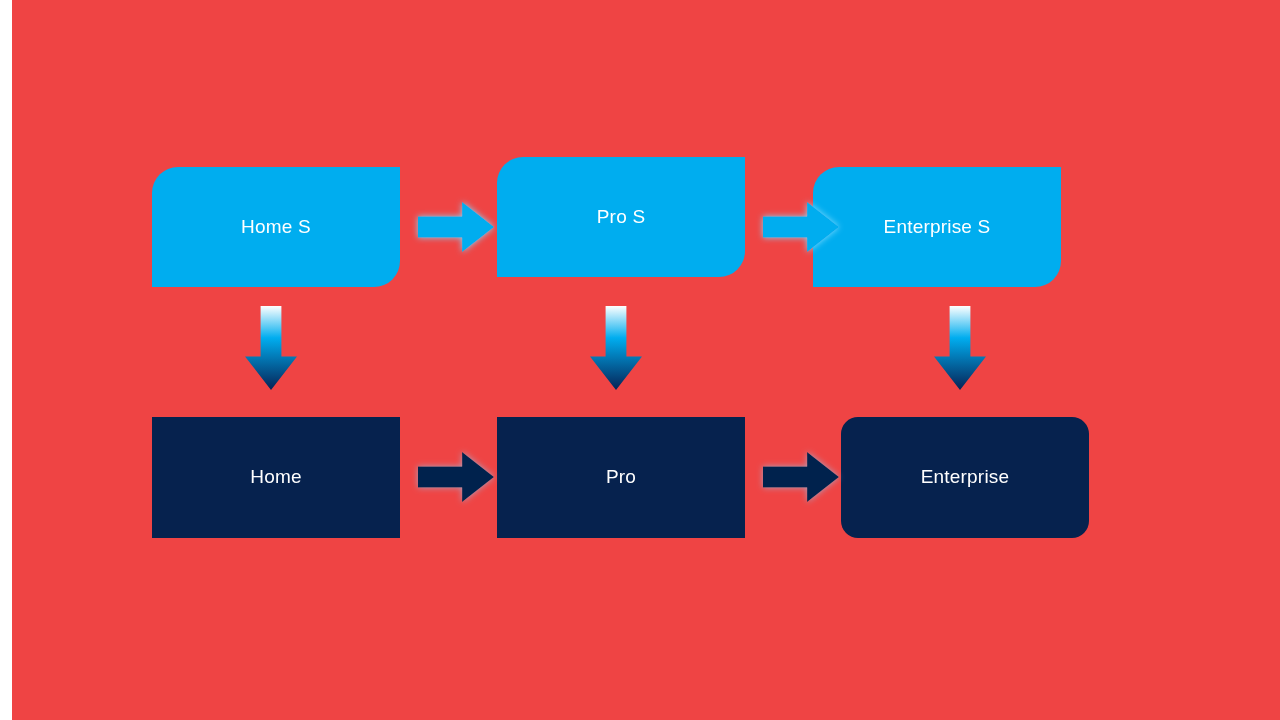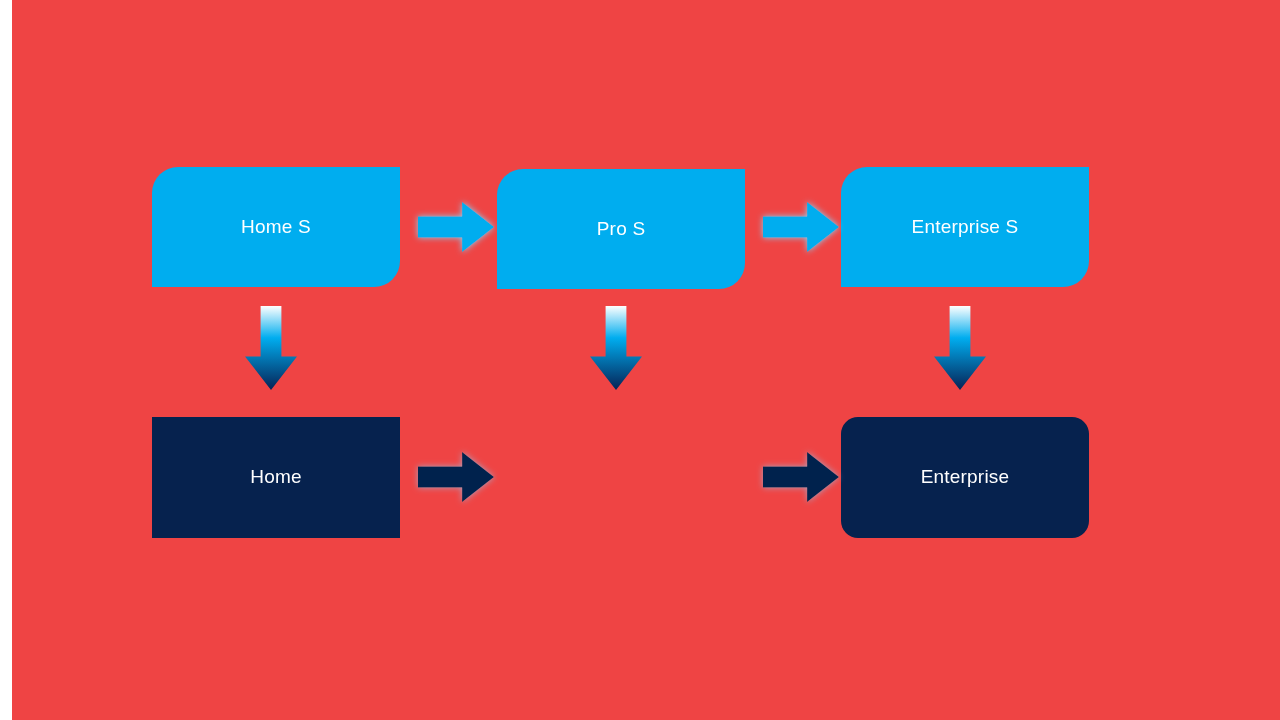--- a/index.html
+++ b/index.html
@@ -49,32 +49,35 @@
 </style>
 </head>
 <body>
 
 <div id="canvas" style="background: #ef4444; margin-left: 12px;">
 
   <div class="node node-top" id="node-home-s" style="left: 140px; top: 167px; width: 248px; height: 120px; background: rgb(0, 173, 239); color: rgb(255, 255, 255);">
     <span class="node-label">Home S</span>
   </div>
 
-  <div class="node node-top" id="node-pro-s" style="left: 485px; top: 169px; width: 248px; height: 120px; background: rgb(0, 173, 239); color: rgb(255, 255, 255);">
+  <div class="node node-top" id="node-pro-s" style="left: 485px; top: 157px; width: 248px; height: 120px; background: rgb(0, 173, 239); color: rgb(255, 255, 255);">
     <span class="node-label">Pro S</span>
   </div>
 
-  <div class="node node-top" id="node-enterprise-s" style="left: 829px; top: 167px; width: 248px; height: 120px; background: rgb(0, 173, 239); color: rgb(255, 255, 255);">
+  <div class="node node-top" id="node-enterprise-s" style="left: 801px; top: 167px; width: 248px; height: 120px; background: rgb(0, 173, 239); color: rgb(255, 255, 255);">
     <span class="node-label">Enterprise S</span>
   </div>
 
   <div class="node node-bottom" id="node-home" style="left: 140px; top: 417px; width: 248px; height: 121px; background: rgb(6, 34, 78); color: rgb(255, 255, 255); align-items: center;">
     <span class="node-label">Home</span>
   </div>
 
+  <div class="node node-bottom" id="node-pro" style="left: 485px; top: 417px; width: 248px; height: 121px; background: rgb(6, 34, 78); color: rgb(255, 255, 255);">
+    <span class="node-label">Pro</span>
+  </div>
 
   <div class="node node-bottom" id="node-enterprise" style="left: 829px; top: 417px; width: 248px; height: 121px; background: rgb(6, 34, 78); color: rgb(255, 255, 255); border-radius: 17px;">
     <span class="node-label">Enterprise</span>
   </div>
 
   <div id="arrow-layer">
       <div class="arrow" style="left: 406px; top: 202px; width: 76px; height: 50px;">
         <svg width="76" height="50" viewBox="0 0 76 50">
           <path d="M0,14.5 L44.08,14.5 L44.08,0 L76,25 L44.08,50 L44.08,35.5 L0,35.5 Z" fill="#00ADEF" filter="url(#glowTop)"></path>
         </svg>

